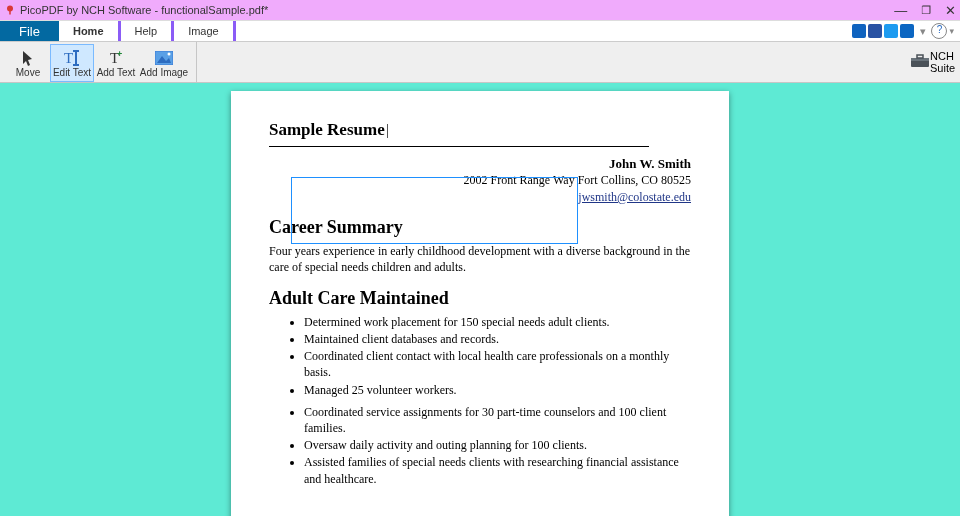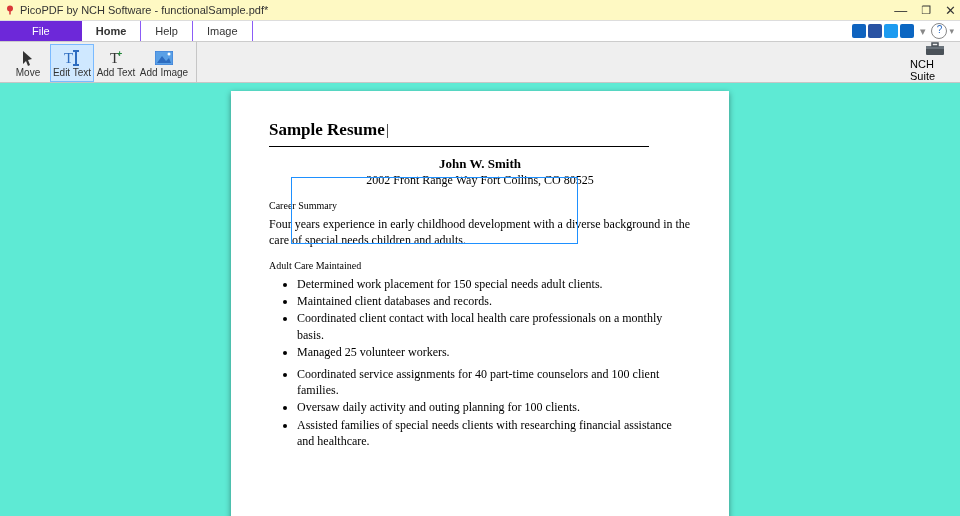--- a/index.html
+++ b/index.html
@@ -1,52 +1,52 @@
 <!DOCTYPE html>
 <html><head>
 <meta charset="utf-8">
 <style>
   html,body{margin:0;padding:0;width:960px;height:516px;font-family:"Segoe UI",Tahoma,sans-serif;font-size:11px;overflow:hidden;background:#fff;color:#000}
-  .titlebar{display:flex;align-items:center;height:20px;background:#fef9c3;border-bottom:1px solid #ddd;padding:0 4px}
+  .titlebar{display:flex;align-items:center;height:20px;background:#f0abfc;border-bottom:1px solid #ddd;padding:0 4px}
   .titlebar .app-icon{width:12px;height:12px;margin-right:4px}
   .titlebar .title{flex:1;font-size:11px;color:#333}
   .winbtns{display:flex;gap:14px;align-items:center}
   .winbtns span{font-size:13px;line-height:13px;color:#333;font-family:Arial,sans-serif}
   .menubar{display:flex;align-items:stretch;height:20px;background:#fff;border-bottom:1px solid #ccc}
-  .menubar .file{background:#6d28d9;color:#fff;padding:0 32px;display:flex;align-items:center;font-size:11px}
-  .menubar .tab{padding:0 14px;display:flex;align-items:center;font-size:11px;color:#333;border-right:1px solid #8b5cf6}
+  .menubar .file{background:#0369a1;color:#fff;padding:0 19px;display:flex;align-items:center;font-size:13px}
+  .menubar .tab{padding:0 14px;display:flex;align-items:center;font-size:11px;color:#333;border-right:3px solid #8b5cf6}
   .menubar .tab.active{font-weight:600}
   .menubar .spacer{flex:1}
   .menubar .social{display:flex;align-items:center;gap:2px;padding-right:6px}
   .sbox{width:14px;height:14px;border-radius:2px;display:inline-block}
   .s-like{background:#0f63bf}
   .s-fb{background:#2952a3}
   .s-tw{background:#1d9bf0}
   .s-in{background:#0b66c2}
   .help-ico{width:14px;height:14px;border:1px solid #888;border-radius:50%;color:#2c6cc2;font-size:10px;text-align:center;line-height:12px;margin-left:4px}
   .toolbar{display:flex;align-items:stretch;height:40px;background:#efefef;border-bottom:1px solid #c6c6c6}
   .tgroup{display:flex;border-right:1px solid #c6c6c6;padding:2px 6px}
   .tbtn{display:flex;flex-direction:column;align-items:center;justify-content:center;width:42px;height:36px;border:1px solid transparent;cursor:pointer}
   .tbtn.sel{background:#cfe8ff;border:1px solid #7abaff}
   .tbtn .ic{height:18px;display:flex;align-items:center;justify-content:center}
   .tbtn .lb{font-size:10px;color:#333;text-align:center}
   .toolbar .spacer{flex:1}
-  .suite{display:flex;flex-direction:column;align-items:center;justify-content:space-between;width:50px}
+  .suite{display:flex;align-items:center;justify-content:space-between;width:50px}
   .canvas-wrap{position:relative;height:440px;background:#5eead4;overflow:hidden}
   .page{position:absolute;left:50%;top:8px;transform:translateX(-50%);width:498px;height:640px;background:#fff;box-shadow:0 2px 6px rgba(0,0,0,.4);padding:28px 38px;box-sizing:border-box;font-family:"Times New Roman",serif;font-size:12px;color:#000;line-height:1.35}
   .sel-box{position:absolute;border:1px solid #1e90ff;pointer-events:none}
   .sel-main{left:291px;top:94px;width:285px;height:65px}
   .h1{font-size:17px;font-weight:bold;margin:0 0 4px}
   .hr{border:none;border-top:1px solid #000;margin:2px 0 8px;width:380px}
-  .center{text-align:center}
+  .center{text-align:right}
   .name{font-weight:bold;font-size:13px}
   .mail{color:#203687;text-decoration:underline}
-  .h2{font-size:10px;font-weight:normal;margin:10px 0 4px}
+  .h2{font-size:18px;font-weight:bold;margin:10px 0 4px}
   ul.bul{margin:2px 0 6px;padding-left:28px}
-  ul.bul li{margin:1px 0}
+  ul.bul li{margin:1px 7px}
   .cursor{display:inline-block;width:1px;height:14px;background:transparent;border-left:1px solid #555;vertical-align:middle;margin-left:2px}
   .hscroll{height:16px;background:#eaeaea;border-top:1px solid #c6c6c6;display:flex;align-items:center}
   .hscroll .arrow{width:16px;height:16px;display:flex;align-items:center;justify-content:center;color:#555;font-size:10px}
   .hscroll .track{flex:1;height:10px;margin:0 2px;border:1px solid #c0c0c0;background:#f4f4f4;position:relative}
   .hscroll .thumb{position:absolute;left:10px;top:0;bottom:0;width:320px;background:#cfcfcf;border:1px solid #b0b0b0}
 </style>
 </head>
 <body>
 
 <div class="titlebar">
@@ -132,35 +132,36 @@
   </div>
 </div>
 
 <div class="canvas-wrap">
   <div class="page">
     <div class="h1"><span>Sample Resume</span><span class="cursor"></span></div>
     <hr class="hr">
     <div class="center">
       <div class="name">John W. Smith</div>
       <div>2002 Front Range Way Fort Collins, CO 80525</div>
+      <div class="mail">jwsmith@colostate.edu</div>
     </div>
 
     <div class="h2">Career Summary</div>
     <div>Four years experience in early childhood development with a diverse background in the care of special needs children and adults.</div>
 
     <div class="h2">Adult Care Maintained</div>
     <ul class="bul" id="adult-list">
         <li>Determined work placement for 150 special needs adult clients.</li>
         <li>Maintained client databases and records.</li>
         <li>Coordinated client contact with local health care professionals on a monthly basis.</li>
         <li>Managed 25 volunteer workers.</li>
       </ul>
 
     <ul class="bul" id="child-list">
-        <li>Coordinated service assignments for 40 part-time counselors and 100 client families.</li>
+        <li>Coordinated service assignments for 30 part-time counselors and 100 client families.</li>
         <li>Oversaw daily activity and outing planning for 100 clients.</li>
         <li>Assisted families of special needs clients with researching financial assistance and healthcare.</li>
       </ul>
 
   </div>
 
   <div class="sel-box sel-main"></div>
 </div>
 
 <div class="hscroll">

